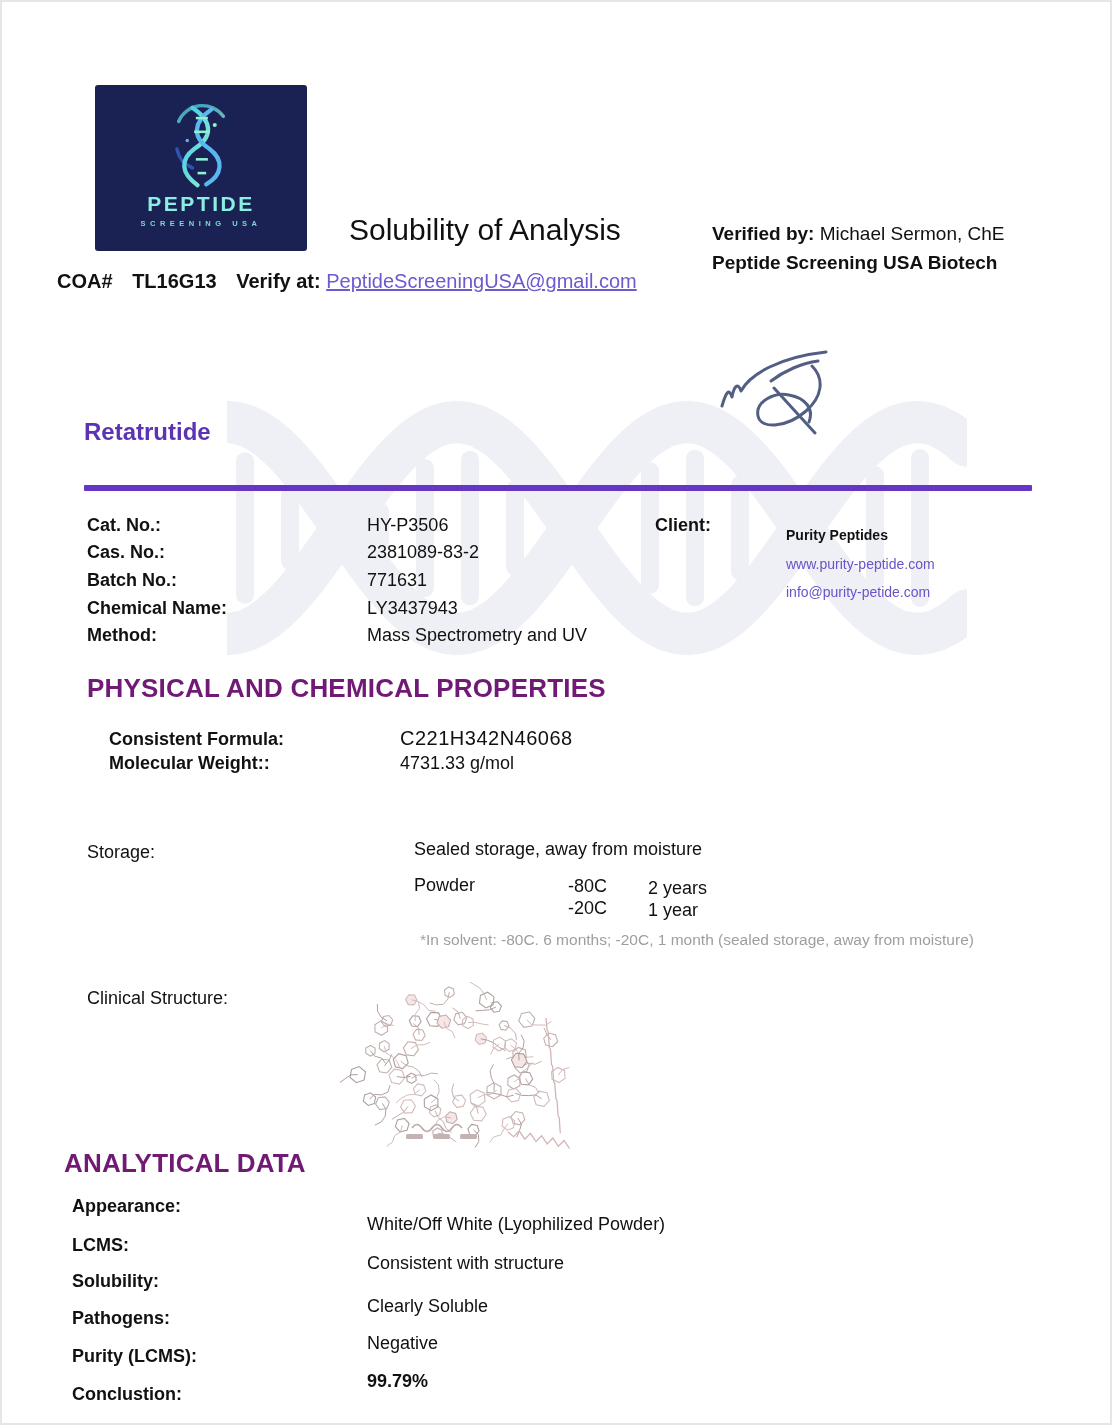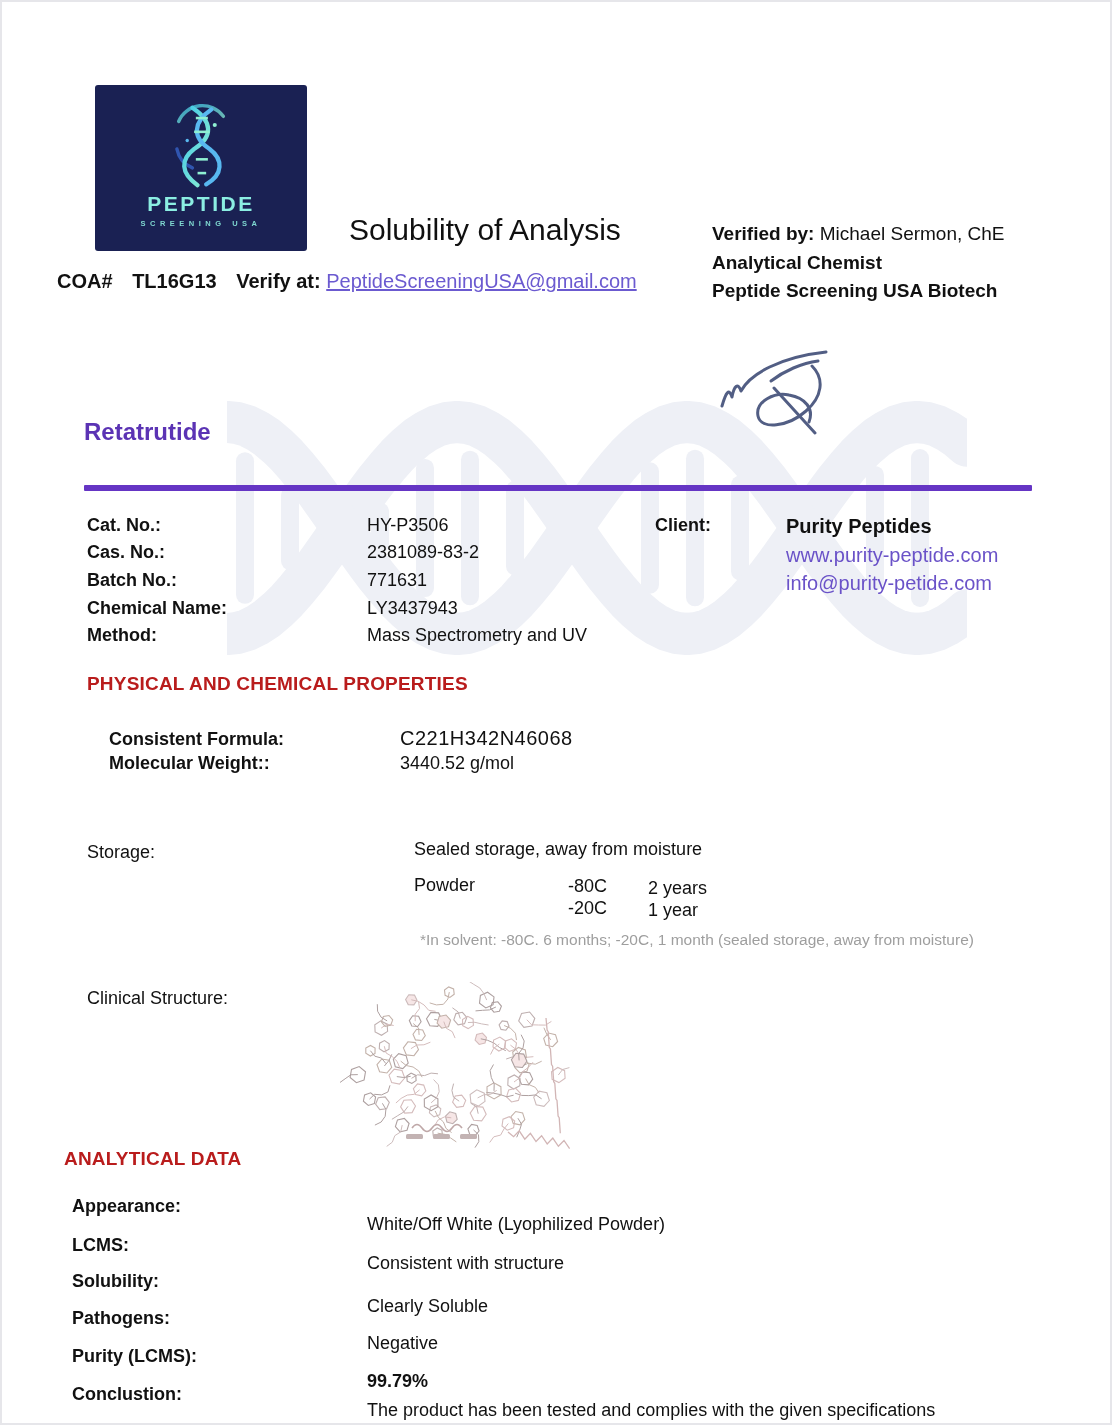--- a/index.html
+++ b/index.html
@@ -37,25 +37,25 @@
   
   .signature{left:712px;top:342px;width:130px;height:100px;}
   
   .watermark{left:225px;top:386px;width:740px;height:280px;pointer-events:none;}
   
   .product-name{left:82px;top:416px;font-size:24px;font-weight:bold;color:#5b33b4;}
   .rule{left:82px;top:483px;width:948px;height:6px;background:#6535c4;border-radius:1px;}
   .info-label{left:85px;font-size:18px;font-weight:bold;}
   .info-value{left:365px;font-size:18px;}
   .client-label{left:653px;font-size:18px;font-weight:bold;}
-  .client-value{left:784px;font-size:20px;}
+  .client-value{left:784px;font-size:14px;margin-top:12px;}
   .client-name{font-weight:bold;color:#111;}
   a.site-link{color:#6a52c8;text-decoration:none;}
   
-  .sec-heading{font-size:19px;font-weight:bold;color:#b91c1c;letter-spacing:.2px;}
+  .sec-heading{font-size:26px;font-weight:bold;color:#701a75;letter-spacing:.2px;}
   .prop-heading{left:85px;top:671px;}
   .prop-label{left:107px;font-size:18px;font-weight:bold;}
   .prop-value{left:398px;font-size:18px;}
   .formula{font-size:20px;letter-spacing:.5px;}
   
   .storage-label{left:85px;top:840px;font-size:18px;}
   .storage-l1{left:412px;top:837px;font-size:18px;}
   .storage-l2{left:412px;top:861px;font-size:18px;margin-top:12px;}
   .st-temp{left:566px;font-size:18px;}
   .st-dur{left:646px;font-size:18px;}
@@ -114,23 +114,20 @@
   </div>
 
   <div class="abs doc-title">Solubility of Analysis</div>
 
   <div class="abs hdr-right">
     <div class="hdr-line">
       <b>Verified by:</b>
       <span>Michael Sermon, ChE</span>
     </div>
     <div class="hdr-line">
-      <b>Analytical Chemist</b>
-    </div>
-    <div class="hdr-line">
       <b>Peptide Screening USA Biotech</b>
     </div>
   </div>
 
   <div class="abs coa-line">
     <span>COA#</span><span class="gap"></span>
     <span>TL16G13</span><span class="gap"></span>
     <span>Verify at:</span>
     <a class="email-link" href="#">PeptideScreeningUSA@gmail.com</a>
   </div>
@@ -164,21 +161,21 @@
     <a class="site-link" href="#">www.purity-peptide.com</a>
   </div>
   <div class="abs client-value" style="top:570px">
     <a class="site-link" href="#">info@purity-petide.com</a>
   </div>
 
   <div class="abs sec-heading prop-heading">PHYSICAL AND CHEMICAL PROPERTIES</div>
   <div class="abs prop-label" style="top:727px">Consistent Formula:</div>
   <div class="abs prop-value formula" style="top:725px">C221H342N46068</div>
   <div class="abs prop-label" style="top:751px">Molecular Weight::</div>
-  <div class="abs prop-value" style="top:751px">3440.52 g/mol</div>
+  <div class="abs prop-value" style="top:751px">4731.33 g/mol</div>
 
   <div class="abs storage-label">Storage:</div>
   <div class="abs storage-l1">Sealed storage, away from moisture</div>
   <div class="abs storage-l2">Powder</div>
   <div class="abs st-temp" style="top:874px">-80C</div>
   <div class="abs st-dur" style="top:876px">2 years</div>
   <div class="abs st-temp" style="top:896px">-20C</div>
   <div class="abs st-dur" style="top:898px">1 year</div>
   <div class="abs solvent-note">*In solvent: -80C. 6 months; -20C, 1 month (sealed storage, away from moisture)</div>
 
@@ -305,15 +302,14 @@
   <div class="abs ana-value" style="top:1194px">White/Off White (Lyophilized Powder)</div>
   <div class="abs ana-label" style="top:1233px">LCMS:</div>
   <div class="abs ana-value" style="top:1233px">Consistent with structure</div>
   <div class="abs ana-label" style="top:1269px">Solubility:</div>
   <div class="abs ana-value" style="top:1276px">Clearly Soluble</div>
   <div class="abs ana-label" style="top:1306px">Pathogens:</div>
   <div class="abs ana-value" style="top:1313px">Negative</div>
   <div class="abs ana-label" style="top:1344px">Purity (LCMS):</div>
   <div class="abs ana-value bold-val" style="top:1351px">99.79%</div>
   <div class="abs ana-label" style="top:1382px">Conclustion:</div>
-  <div class="abs ana-value" style="top:1380px">The product has been tested and complies with the given specifications</div>
 
 </div>
 
 </body></html>

